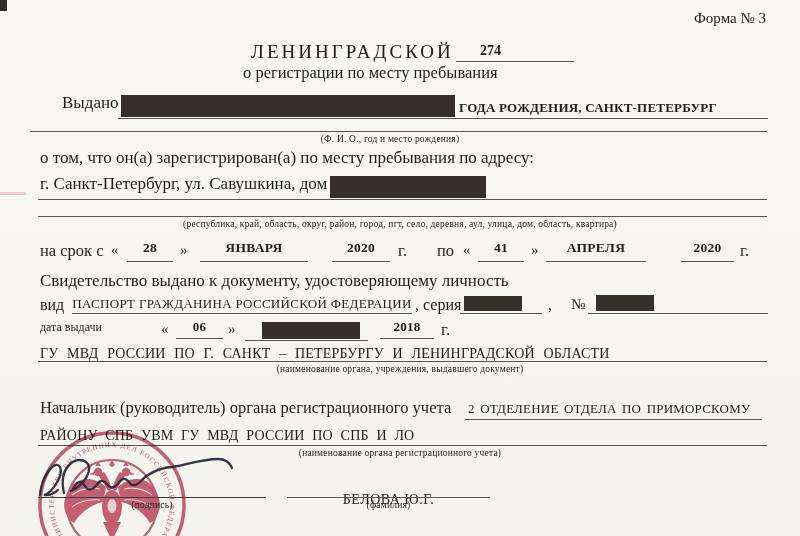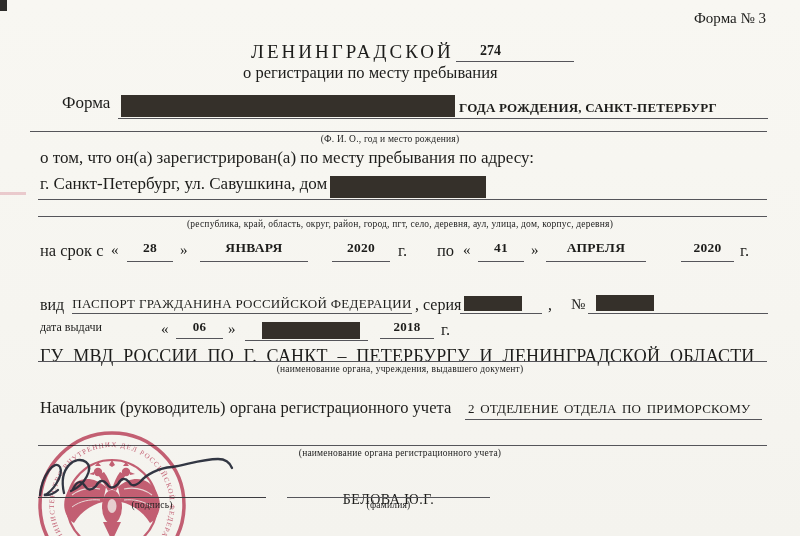--- a/index.html
+++ b/index.html
@@ -8,68 +8,69 @@
     background:linear-gradient(180deg,#f8f7f2 0%,#f6f5f0 60%,#f4f3ee 100%);
     font-family:"Liberation Serif","DejaVu Serif",serif;color:#1d1d1b;
   }
   .abs{position:absolute;}
   .rule{position:absolute;height:0;border-top:1px solid #55555a;}
   .redact{position:absolute;background:#35302a;}
   .cap{position:absolute;font-size:9.5px;color:#222;text-align:center;letter-spacing:.2px;white-space:nowrap;}
   .lbl{position:absolute;font-size:16.5px;white-space:nowrap;}
   .cell{position:absolute;border-bottom:1px solid #55555a;text-align:center;
         font-weight:bold;font-size:13.5px;letter-spacing:.3px;white-space:nowrap;}
-  .ucase{font-size:18px;letter-spacing:.2px;white-space:nowrap;}
+  .ucase{font-size:14px;letter-spacing:.2px;white-space:nowrap;}
   .q{position:absolute;font-size:15px;}
   .artifact{position:absolute;background:#2e2d2b;}
 </style>
 </head>
 <body>
 
 <div class="doc">
 
   <div class="artifact" style="left:0;top:8;width:6px;height:9px;"></div>
   <div class="artifact" style="left:0;top:33;width:7px;height:11px;"></div>
   <div style="position:absolute;left:0;top:192px;width:26px;height:3px;background:rgba(200,90,110,.28);"></div>
 
   <div class="abs" style="right:34px;top:10px;font-size:15px;">Форма № 3</div>
 
   <div class="abs" style="left:251px;top:41px;font-size:19px;letter-spacing:3px;">ЛЕНИНГРАДСКОЙ</div>
   <div class="abs" style="left:456px;top:43px;width:118px;height:19px;border-bottom:1px solid #55555a;font-size:14px;font-weight:bold;padding-left:24px;box-sizing:border-box;">274</div>
   <div class="abs" style="left:243px;top:63px;font-size:16.5px;">о регистрации по месту пребывания</div>
 
-  <div class="lbl" style="left:62px;top:93px;font-size:17px;">Форма</div>
+  <div class="lbl" style="left:62px;top:93px;font-size:17px;">Выдано</div>
   <div class="redact" style="left:121px;top:95px;width:334px;height:22px;"></div>
   <div class="abs" style="left:459px;top:100px;font-size:13px;font-weight:bold;letter-spacing:.2px;white-space:nowrap;">ГОДА РОЖДЕНИЯ, САНКТ-ПЕТЕРБУРГ</div>
   <div class="rule" style="left:118px;top:118px;width:650px;"></div>
   <div class="rule" style="left:30px;top:131px;width:737px;"></div>
   <div class="cap" style="left:140px;top:134px;width:500px;">(Ф. И. О., год и место рождения)</div>
 
   <div class="lbl" style="left:40px;top:174px;font-size:17px;">г. Санкт-Петербург, ул. Савушкина, дом</div>
   <div class="lbl" style="left:40px;top:148px;font-size:17px;">о том, что он(а) зарегистрирован(а) по месту пребывания по адресу:</div>
   <div class="redact" style="left:330px;top:176px;width:156px;height:22px;"></div>
   <div class="rule" style="left:38px;top:199px;width:729px;"></div>
   <div class="rule" style="left:38px;top:216px;width:729px;"></div>
-  <div class="cap" style="left:100px;top:219px;width:600px;">(республика, край, область, округ, район, город, пгт, село, деревня, аул, улица, дом, корпус, деревня)</div>
+  <div class="cap" style="left:100px;top:219px;width:600px;">(республика, край, область, округ, район, город, пгт, село, деревня, аул, улица, дом, область, квартира)</div>
 
   <div class="lbl" style="left:40px;top:241px;">на срок с</div>
   <div class="q" style="left:111px;top:242px;">«</div>
   <div class="cell" style="left:127px;top:240px;width:46px;height:21px;">28</div>
   <div class="q" style="left:180px;top:242px;">»</div>
   <div class="cell" style="left:200px;top:240px;width:108px;height:21px;">ЯНВАРЯ</div>
   <div class="cell" style="left:332px;top:240px;width:58px;height:21px;">2020</div>
   <div class="lbl" style="left:398px;top:241px;">г.</div>
   <div class="lbl" style="left:437px;top:241px;">по</div>
   <div class="q" style="left:463px;top:242px;">«</div>
   <div class="cell" style="left:478px;top:240px;width:46px;height:21px;">41</div>
   <div class="q" style="left:531px;top:242px;">»</div>
   <div class="cell" style="left:546px;top:240px;width:100px;height:21px;">АПРЕЛЯ</div>
   <div class="cell" style="left:681px;top:240px;width:53px;height:21px;">2020</div>
   <div class="lbl" style="left:740px;top:241px;">г.</div>
 
+  <div class="lbl" style="left:40px;top:271px;font-size:17px;">Свидетельство выдано к документу, удостоверяющему личность</div>
 
   <div class="lbl" style="left:40px;top:296px;font-size:16px;">вид</div>
   <div class="cell" style="left:72px;top:296px;width:340px;height:17px;font-weight:normal;font-size:13px;">ПАСПОРТ ГРАЖДАНИНА РОССИЙСКОЙ ФЕДЕРАЦИИ</div>
   <div class="lbl" style="left:415px;top:296px;font-size:16px;">, серия</div>
   <div class="rule" style="left:460px;top:313px;width:82px;"></div>
   <div class="redact" style="left:464px;top:296px;width:58px;height:15px;"></div>
   <div class="lbl" style="left:548px;top:296px;font-size:16px;">,</div>
   <div class="lbl" style="left:571px;top:296px;font-size:15px;">№</div>
   <div class="rule" style="left:588px;top:313px;width:180px;"></div>
   <div class="redact" style="left:596px;top:295px;width:58px;height:16px;"></div>
@@ -83,20 +84,21 @@
   <div class="cell" style="left:380px;top:319px;width:54px;height:19px;font-size:13px;">2018</div>
   <div class="lbl" style="left:441px;top:320px;">г.</div>
 
   <div class="abs ucase" style="left:40px;top:346px;word-spacing:5px;">ГУ МВД РОССИИ ПО Г. САНКТ – ПЕТЕРБУРГУ И ЛЕНИНГРАДСКОЙ ОБЛАСТИ</div>
   <div class="rule" style="left:38px;top:361px;width:729px;"></div>
   <div class="cap" style="left:150px;top:364px;width:500px;">(наименование органа, учреждения, выдавшего документ)</div>
 
   <div class="lbl" style="left:40px;top:398px;font-size:16.5px;font-family:Liberation Serif, serif;">Начальник (руководитель) органа регистрационного учета</div>
   <div class="abs ucase" style="left:468px;top:401px;font-size:13px;word-spacing:2px;">2 ОТДЕЛЕНИЕ ОТДЕЛА  ПО ПРИМОРСКОМУ</div>
   <div class="rule" style="left:465px;top:419px;width:297px;"></div>
+  <div class="abs ucase" style="left:40px;top:428px;word-spacing:4px;">РАЙОНУ СПБ УВМ  ГУ  МВД РОССИИ  ПО СПБ  И  ЛО</div>
   <div class="rule" style="left:38px;top:445px;width:729px;"></div>
   <div class="cap" style="left:150px;top:448px;width:500px;">(наименование органа регистрационного учета)</div>
 
   <svg class="abs" style="left:0;top:415px;mix-blend-mode:multiply;" width="280" height="121" viewBox="0 0 280 121">
     <g opacity="0.88">
       <circle cx="112" cy="90" r="72" fill="none" stroke="#c44e68" stroke-width="3.5"></circle>
       <circle cx="112" cy="90" r="45" fill="none" stroke="#c44e68" stroke-width="2.2"></circle>
       <defs>
         <path id="arcTop" d="M 64.5,123.3 A 58,58 0 1 1 159.5,123.3" fill="none"></path>
         <path id="arcBot" d="M 82,132.6 A 52,52 0 0 0 142,132.6" fill="none"></path>

